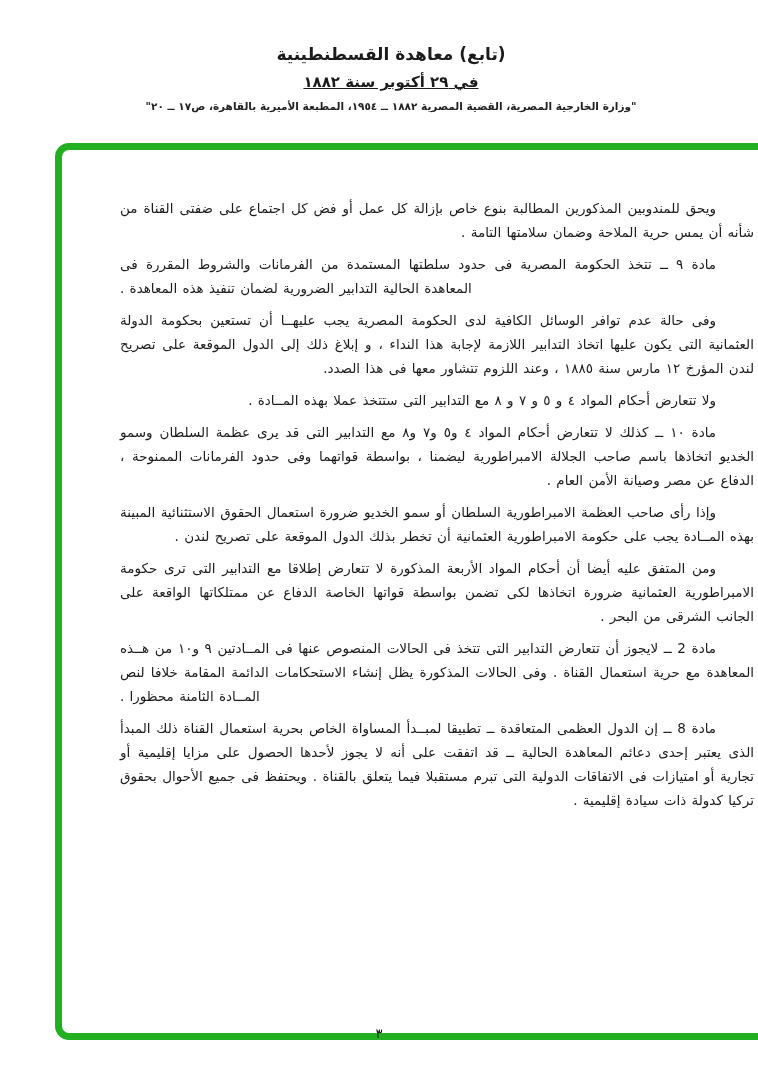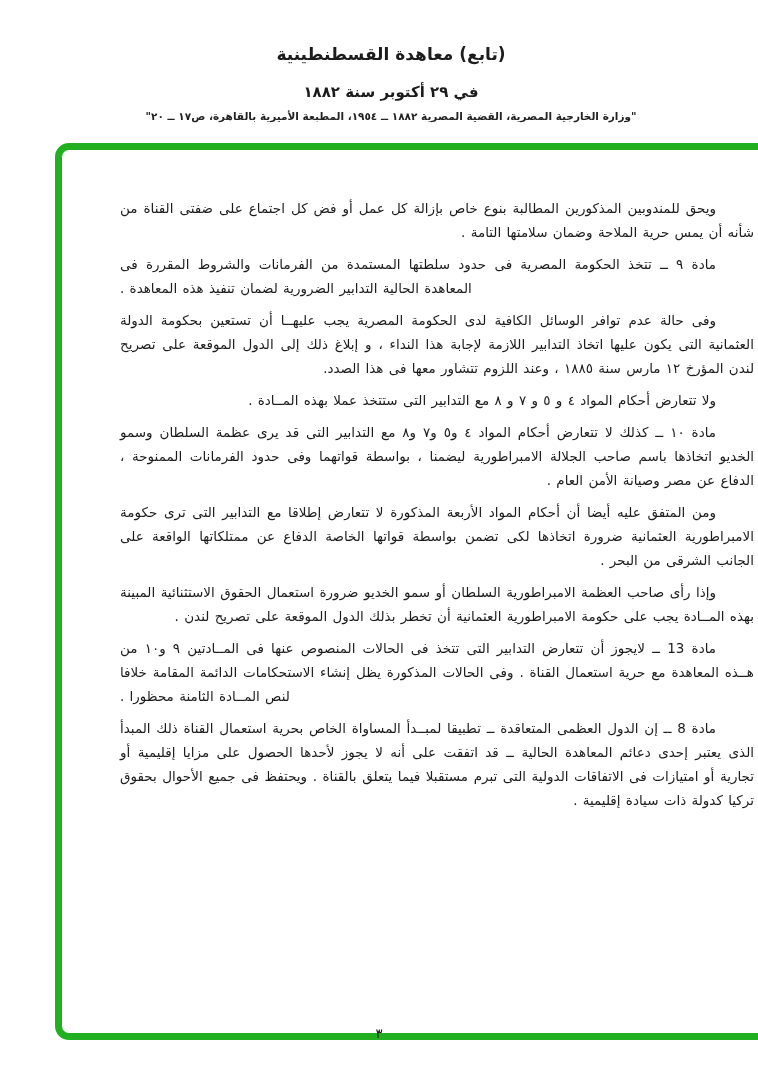--- a/index.html
+++ b/index.html
@@ -22,21 +22,22 @@
     padding-left: 28px;
   }
   .doc-title {
     font-size: 17px;
     font-weight: bold;
     letter-spacing: 0.5px;
   }
   .doc-date {
     font-size: 15px;
     font-weight: bold;
-    margin-top: 19px;
+    margin-top: 9px;
+    text-decoration: underline;
   }
   .doc-source {
     font-size: 10.5px;
     font-weight: bold;
     margin-top: 9px;
     color: #222;
   }
   .green-box {
     position: absolute;
     left: 55px;
@@ -103,29 +104,29 @@
 
       <p class="para">
         <span>ولا تتعارض أحكام المواد ٤ و ٥ و ٧ و ٨ مع التدابير التى ستتخذ عملا بهذه المــادة .</span>
       </p>
 
       <p class="para">
         <span class="article-label">مادة ١٠ ــ </span><span>كذلك لا تتعارض أحكام المواد ٤ و٥ و٧ و٨ مع التدابير التى قد يرى عظمة السلطان وسمو الخديو اتخاذها باسم صاحب الجلالة الامبراطورية ليضمنا ، بواسطة قواتهما وفى حدود الفرمانات الممنوحة ، الدفاع عن مصر وصيانة الأمن العام .</span>
       </p>
 
       <p class="para">
+        <span>وإذا رأى صاحب العظمة الامبراطورية السلطان أو سمو الخديو ضرورة استعمال الحقوق الاستثنائية المبينة بهذه المــادة يجب على حكومة الامبراطورية العثمانية أن تخطر بذلك الدول الموقعة على تصريح لندن .</span>
+      </p>
+
+      <p class="para">
         <span>ومن المتفق عليه أيضا أن أحكام المواد الأربعة المذكورة لا تتعارض إطلاقا مع التدابير التى ترى حكومة الامبراطورية العثمانية ضرورة اتخاذها لكى تضمن بواسطة قواتها الخاصة الدفاع عن ممتلكاتها الواقعة على الجانب الشرقى من البحر .</span>
       </p>
 
-      <p class="para">
-        <span>وإذا رأى صاحب العظمة الامبراطورية السلطان أو سمو الخديو ضرورة استعمال الحقوق الاستثنائية المبينة بهذه المــادة يجب على حكومة الامبراطورية العثمانية أن تخطر بذلك الدول الموقعة على تصريح لندن .</span>
-      </p>
-
       <p class="para last-left">
-        <span class="article-label">مادة 13 ــ </span><span>لايجوز أن تتعارض التدابير التى تتخذ فى الحالات المنصوص عنها فى المــادتين ٩ و١٠ من هــذه المعاهدة مع حرية استعمال القناة . </span><span class="ul">وفى الحالات المذكورة يظل إنشاء الاستحكامات الدائمة المقامة خلافا لنص المــادة الثامنة محظورا .</span>
+        <span class="article-label">مادة 2 ــ </span><span>لايجوز أن تتعارض التدابير التى تتخذ فى الحالات المنصوص عنها فى المــادتين ٩ و١٠ من هــذه المعاهدة مع حرية استعمال القناة . </span><span class="ul">وفى الحالات المذكورة يظل إنشاء الاستحكامات الدائمة المقامة خلافا لنص المــادة الثامنة محظورا .</span>
       </p>
 
       <p class="para">
         <span class="article-label">مادة 8 ــ </span><span>إن الدول العظمى المتعاقدة ــ تطبيقا لمبــدأ المساواة الخاص بحرية استعمال القناة ذلك المبدأ الذى يعتبر إحدى دعائم المعاهدة الحالية ــ قد اتفقت على أنه لا يجوز لأحدها الحصول على مزايا إقليمية أو تجارية أو امتيازات فى الاتفاقات الدولية التى تبرم مستقبلا فيما يتعلق بالقناة . ويحتفظ فى جميع الأحوال بحقوق تركيا كدولة ذات سيادة إقليمية .</span>
       </p>
 
 
     </div>
   </div>
 

